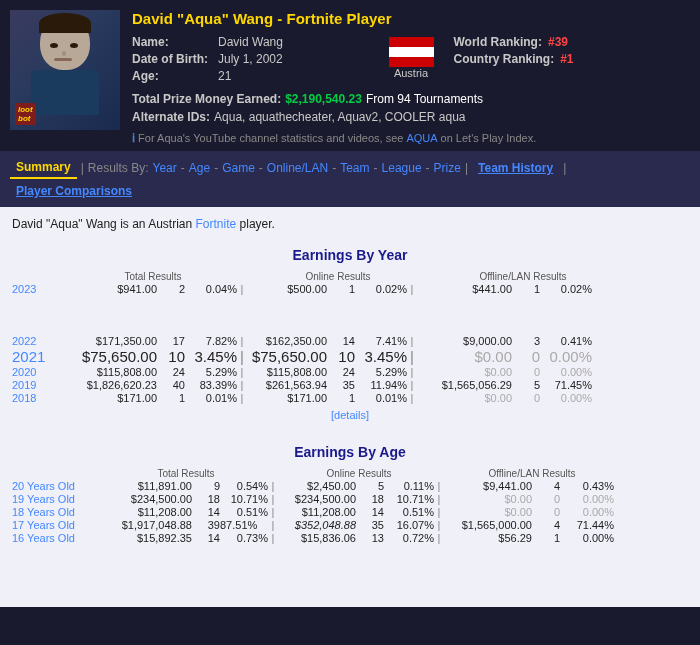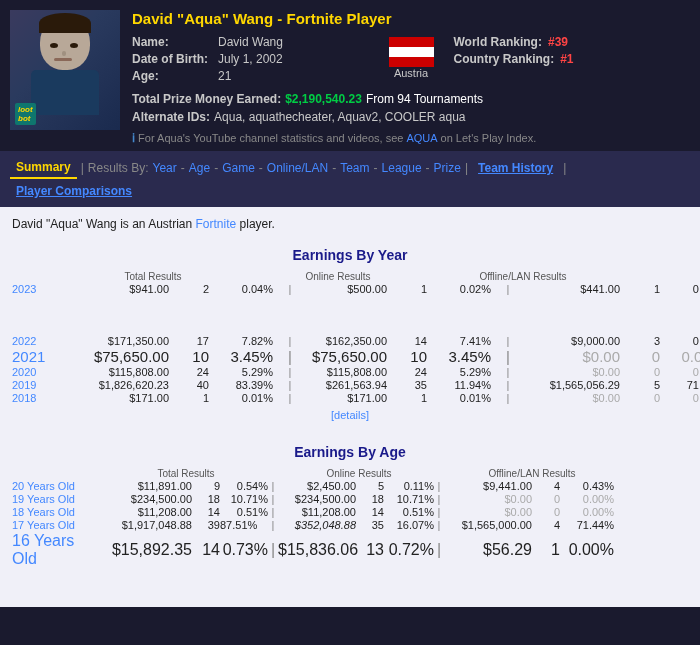--- a/index.html
+++ b/index.html
@@ -64,21 +64,21 @@
       width: 68px;
       height: 45px;
       background: #1a3a5e;
       border-radius: 5px 5px 0 0;
       margin: 0 auto;
     }
     .logo-badge {
       position: absolute;
       bottom: 5px;
       left: 5px;
-      background: #0f766e;
+      background: #7f1d1d;
       color: #ffd700;
       font-size: 8px;
       font-weight: bold;
       padding: 2px 3px;
       border-radius: 2px;
       font-style: italic;
     }
 
     .player-info {
       flex: 1;
@@ -245,21 +245,20 @@
       font-weight: bold;
       text-align: center;
       margin-bottom: 8px;
     }
 
     .data-row {
       display: grid;
       grid-template-columns: 50px 95px 30px 55px 10px 80px 30px 55px 10px 95px 30px 55px;
       margin-bottom: 1px;
       align-items: center;
-      gap: 12px;
     }
 
     .details-row {
       text-align: center;
       margin: 4px 0 12px 0;
     }
     .details-link {
       color: #4488ff;
       font-size: 11px;
       text-decoration: none;
@@ -550,21 +549,21 @@
     <span style="text-align:left;">87.51%</span>
     <span style="text-align:center;color:#888;">|</span>
     <span style="text-align:right;font-style:italic;">$352,048.88</span>
     <span style="text-align:right;">35</span>
     <span style="text-align:right;">16.07%</span>
     <span style="text-align:center;color:#888;">|</span>
     <span style="text-align:right;color:#222;">$1,565,000.00</span>
     <span style="text-align:right;color:#222;">4</span>
     <span style="text-align:right;color:#222;">71.44%</span>
   </div>
-        <div style="display: grid; grid-template-columns: 90px 90px 28px 48px 10px 78px 28px 50px 10px 88px 28px 54px; margin-bottom: 1px; align-items: center; font-size: 16px;">
+        <div style="display: grid; grid-template-columns: 90px 90px 28px 48px 10px 78px 28px 50px 10px 88px 28px 54px; margin-bottom: 1px; align-items: center; font-size: 11px;">
     <span style="color:#4488ff;">16 Years Old</span>
     <span style="text-align:right;">$15,892.35</span>
     <span style="text-align:right;">14</span>
     <span style="text-align:right;">0.73%</span>
     <span style="text-align:center;color:#888;">|</span>
     <span style="text-align:right;">$15,836.06</span>
     <span style="text-align:right;">13</span>
     <span style="text-align:right;">0.72%</span>
     <span style="text-align:center;color:#888;">|</span>
     <span style="text-align:right;color:#222;">$56.29</span>

